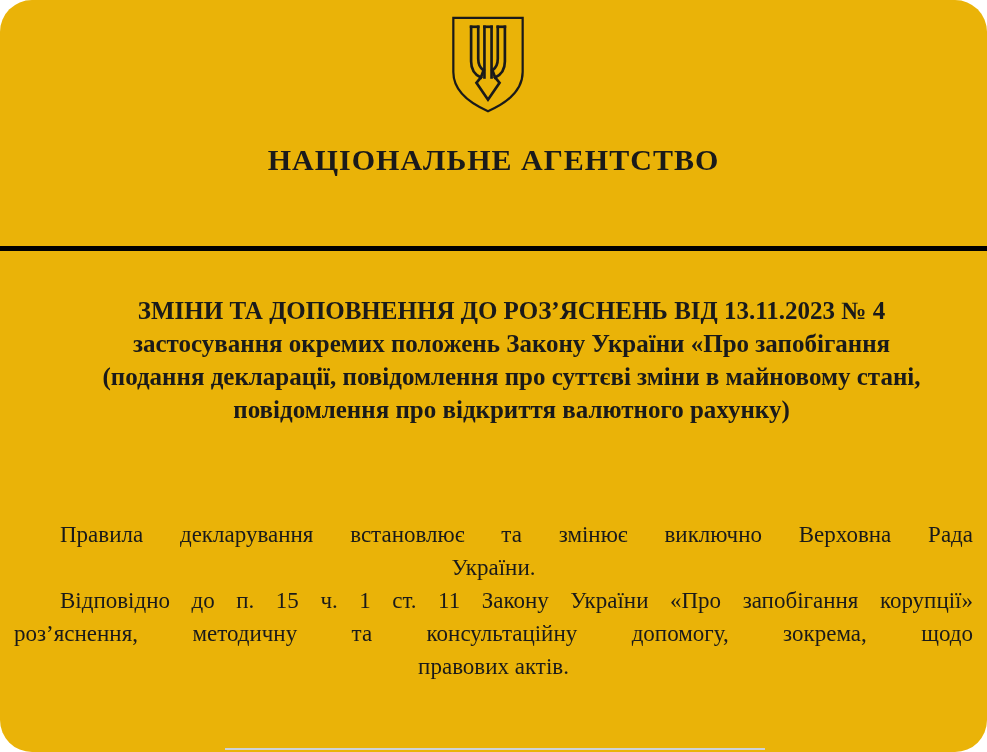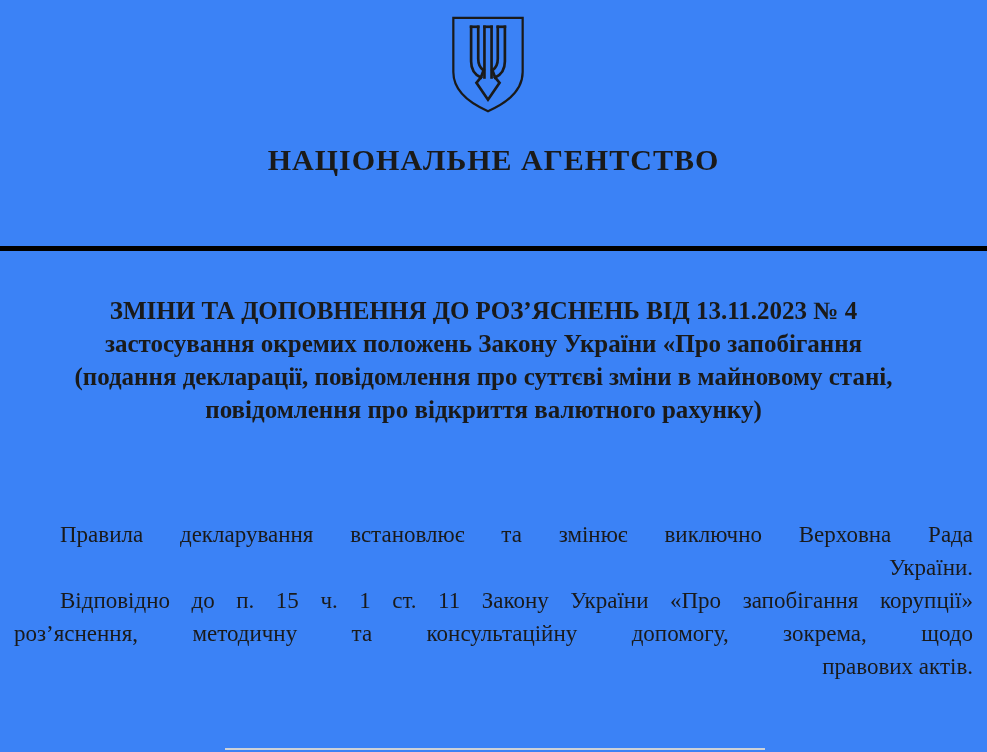--- a/index.html
+++ b/index.html
@@ -1,23 +1,24 @@
 <!DOCTYPE html>
 <html><head>
 <meta charset="utf-8">
 <style>
   html, body { margin: 0; padding: 0; background: #ffffff; }
   .page {
     position: relative;
     width: 987px;
     height: 752px;
-    background: #3b82f6;
+    background: #eab308;
     color: #1a1a1a;
     font-family: "Liberation Serif", "DejaVu Serif", serif;
     overflow: hidden;
+    border-radius: 32px;
   }
   .emblem {
     position: absolute;
     top: 14px;
     left: 448px;
     width: 80px;
     height: 102px;
   }
   .org-block {
     position: absolute;
@@ -34,42 +35,42 @@
     position: absolute;
     top: 246px;
     left: 0;
     width: 987px;
     height: 5px;
     background: #000000;
   }
   .title-block {
     position: absolute;
     top: 294px;
-    left: 20px;
+    left: 48px;
     width: 927px;
     text-align: center;
     font-weight: bold;
     font-size: 25px;
     line-height: 33px;
   }
   .body-block {
     position: absolute;
     top: 518px;
     left: 14px;
     width: 959px;
     font-size: 23px;
     line-height: 33px;
   }
   .jline {            
     text-align: justify;
     text-align-last: justify;
     white-space: normal;
   }
   .lline {            
-    text-align: right;
+    text-align: center;
   }
   .indent { text-indent: 46px; }
   .bottom-faint-line {
     position: absolute;
     top: 748px;
     left: 225px;
     width: 540px;
     height: 2px;
     background: #cdd2d8;
   }

